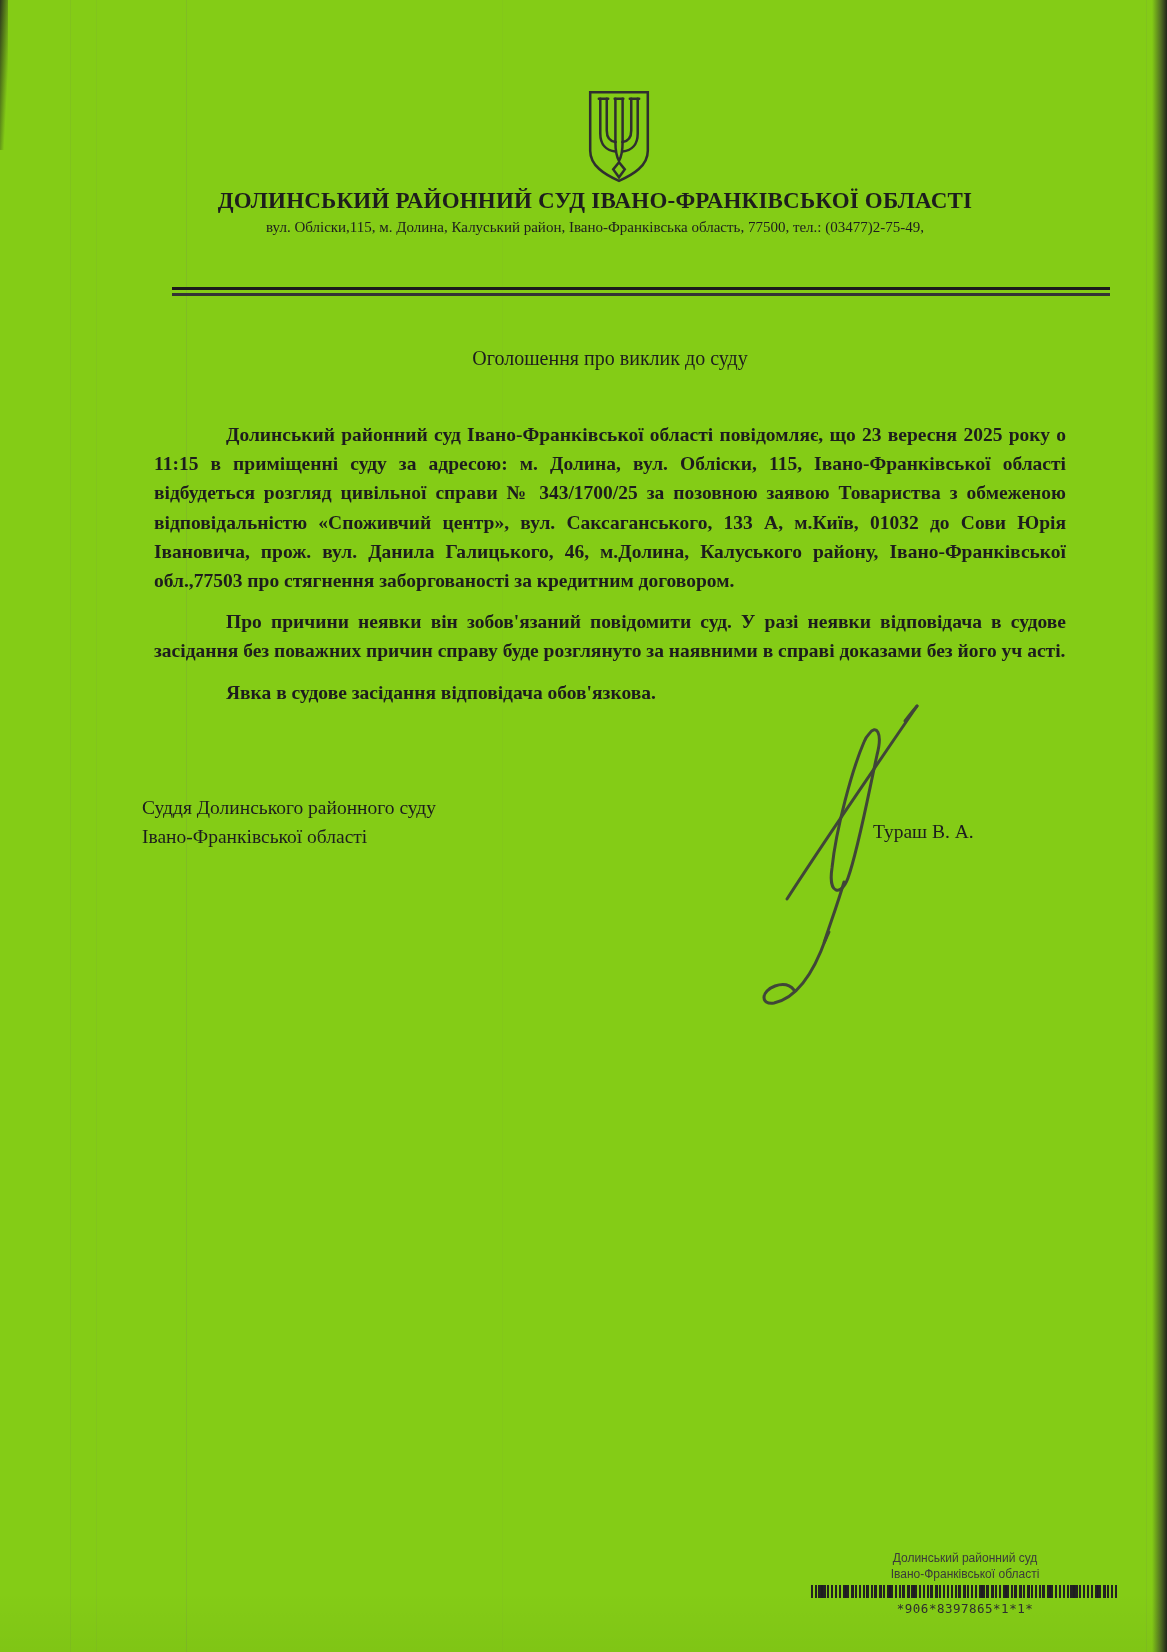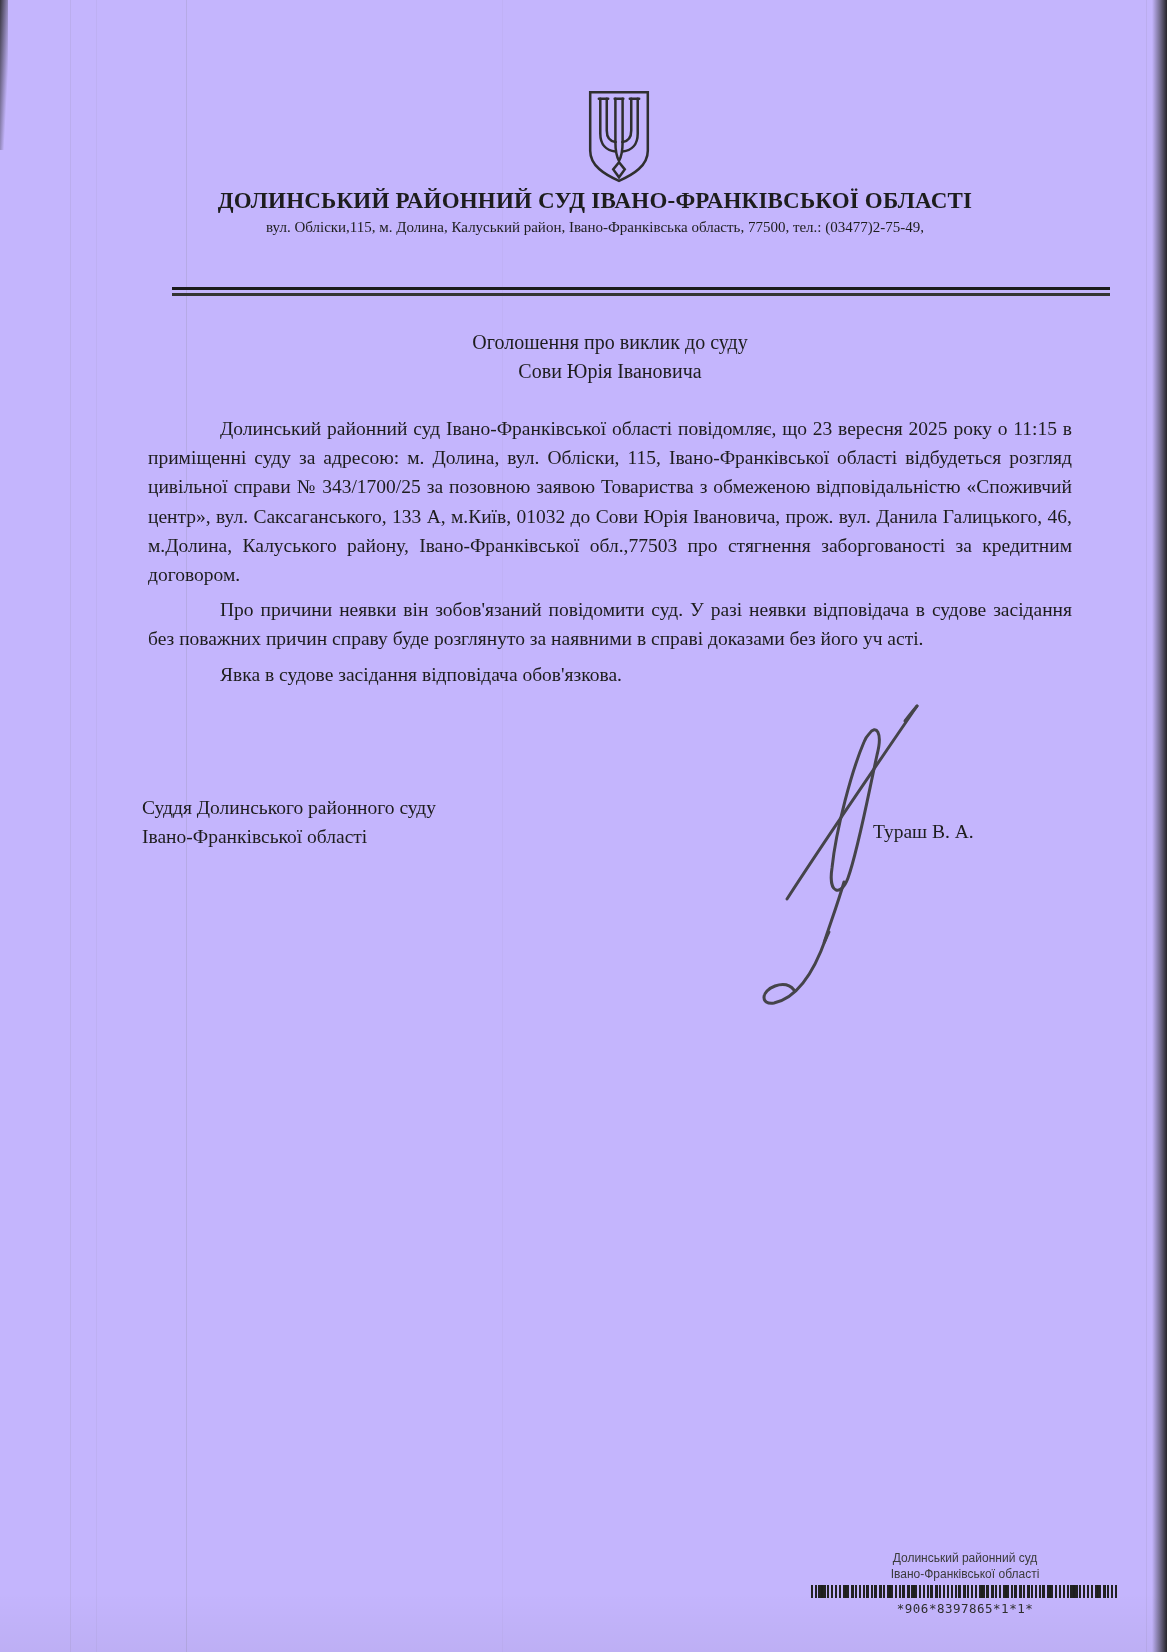--- a/index.html
+++ b/index.html
@@ -1,19 +1,19 @@
 <!DOCTYPE html>
 <html lang="uk"><head>
 <meta charset="utf-8">
 <style>
   html,body{margin:0;padding:0;background:#d8d8d6;}
   .page{
     position:relative;
     width:1167px;height:1652px;
-    background:#c4b5fd;
+    background:#84cc16;
     overflow:hidden;
     font-family:"Liberation Serif", serif;
     color:#1d1d1d;
   }
   
   .streak{position:absolute;top:0;bottom:0;width:1px;pointer-events:none;}
   .edge-right{
     position:absolute;top:0;right:0;width:15px;height:100%;
     background:linear-gradient(to right, rgba(40,40,40,0) 0%, rgba(45,45,45,.55) 55%, rgba(25,25,25,.92) 100%);
   }
@@ -29,27 +29,27 @@
   
   .coat{position:absolute;left:583px;top:88px;}
   .head-block{position:absolute;left:115px;top:188px;width:960px;text-align:center;}
   .court-name{font-size:23px;font-weight:bold;letter-spacing:.2px;margin:0;white-space:nowrap;}
   .addr{font-size:15px;margin-top:5px;white-space:nowrap;}
   .addr .u{text-decoration:underline;}
   .rule{position:absolute;left:172px;top:287px;width:938px;height:3px;
         border-top:3px solid #1b1b1b;border-bottom:3px solid #343434;}
 
   
-  .doc-title{position:absolute;left:140px;top:328px;width:940px;text-align:center;
+  .doc-title{position:absolute;left:140px;top:344px;width:940px;text-align:center;
              font-size:20px;line-height:29px;}
 
   
   .body-text{position:absolute;left:142px;top:408px;width:936px;
              font-size:19.5px;line-height:29.2px;text-align:justify;}
-  .body-text p{margin:6px;text-indent:72px;}
+  .body-text p{margin:12px;text-indent:72px;font-weight:bold;}
 
   
   .judge{position:absolute;left:142px;top:793px;font-size:19.5px;line-height:29px;}
   .judge-name{position:absolute;left:873px;top:821px;font-size:19.5px;}
 
   
   .sig{position:absolute;left:720px;top:672px;pointer-events:none;}
 
   
   .footer{position:absolute;left:800px;top:1550px;width:330px;text-align:center;
@@ -94,21 +94,20 @@
   </svg>
 
   <div class="head-block">
     <h1 class="court-name">ДОЛИНСЬКИЙ РАЙОННИЙ СУД  ІВАНО-ФРАНКІВСЬКОЇ ОБЛАСТІ</h1>
     <div class="addr">вул. Обліски,115, м. Долина, Калуський район, Івано-Франківська область, 77500, тел.: (03477)2-75-49,</div>
   </div>
   <div class="rule"></div>
 
   <div class="doc-title">
     <div>Оголошення про виклик до суду</div>
-    <div>Сови Юрія Івановича</div>
   </div>
 
   <div class="body-text">
     <p>Долинський районний суд Івано-Франківської області повідомляє, що 23 вересня 2025 року о 11:15 в приміщенні суду за адресою: м. Долина, вул. Обліски, 115, Івано-Франківської області відбудеться розгляд цивільної справи № 343/1700/25 за позовною заявою Товариства з обмеженою відповідальністю «Споживчий центр», вул. Саксаганського, 133 А, м.Київ, 01032 до Сови Юрія Івановича, прож. вул. Данила Галицького, 46, м.Долина, Калуського району, Івано-Франківської обл.,77503 про стягнення заборгованості за кредитним договором.</p>
     <p>Про причини неявки він зобов'язаний повідомити суд. У разі неявки відповідача в судове засідання без поважних причин справу буде розглянуто за наявними в справі доказами без його уч асті.</p>
     <p>Явка в судове засідання відповідача  обов'язкова.</p>
   </div>
 
   <div class="judge">
     <div>Суддя Долинського районного суду</div>

